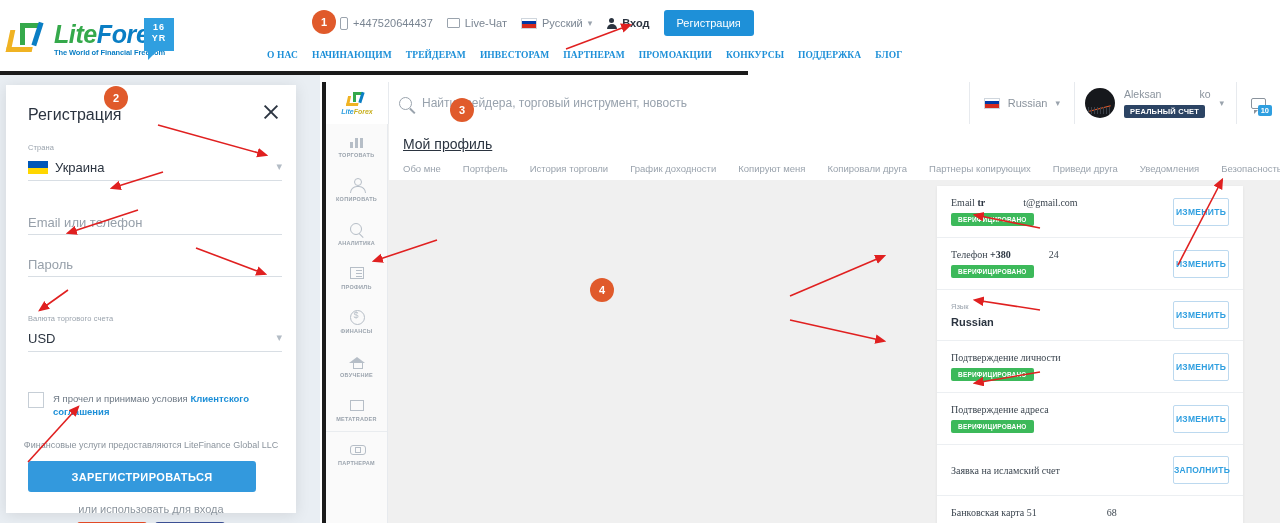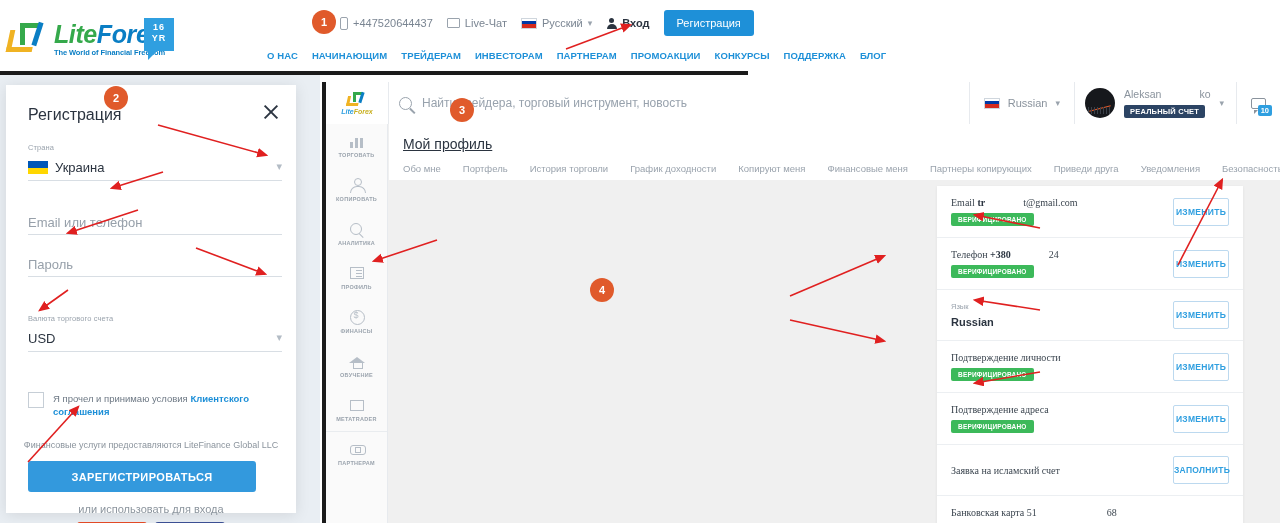--- a/index.html
+++ b/index.html
@@ -71,21 +71,21 @@
   .ico-user::after { content: ""; position: absolute; left: 0.5px; top: 6px; width: 10px; height: 5px; border-radius: 5px 5px 0 0; background: #2b3440; }
   .login-link { color: #2b3440; font-size: 11px; font-weight: bold; }
   .btn-register {
     background: #1e90d8; color: #ffffff; border: none; border-radius: 3px;
     font-size: 11px; padding: 7px 13px; font-family: inherit; cursor: pointer;
   }
 
   .main-nav { position: absolute; left: 267px; top: 50px; display: flex; gap: 14px; }
   .main-nav a {
     font-size: 9.5px; font-weight: bold; color: #1e90d8; text-decoration: none;
-    letter-spacing: 0.1px; white-space: nowrap;
+    letter-spacing: 0.1px; white-space: nowrap; font-family: Liberation Serif, serif;
   }
 
   
   .page-bg-left {
     position: absolute; left: 0; top: 75px; width: 320px; height: 448px;
     background: #e9eef3;
   }
   .reg-modal {
     position: absolute; left: 6px; top: 85px; width: 290px; height: 428px;
     background: #ffffff; box-shadow: 0 2px 14px rgba(0,0,0,0.10);
@@ -414,21 +414,21 @@
 
     <div class="content">
       <div class="content-head">
         <div class="page-title">Мой профиль</div>
         <div class="tabs">
           <div class="tab">Обо мне</div>
           <div class="tab">Портфель</div>
           <div class="tab">История торговли</div>
           <div class="tab">График доходности</div>
           <div class="tab">Копируют меня</div>
-          <div class="tab">Финансовые меня</div>
+          <div class="tab">Копировали друга</div>
           <div class="tab">Партнеры копирующих</div>
           <div class="tab">Приведи друга</div>
           <div class="tab">Уведомления</div>
           <div class="tab">Безопасность</div>
 
         </div>
       </div>
     </div>
 
     <div class="verif-card">

